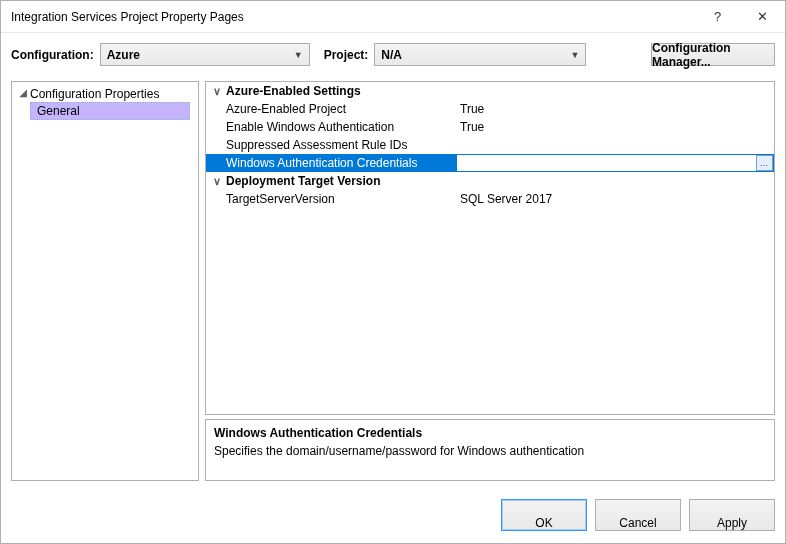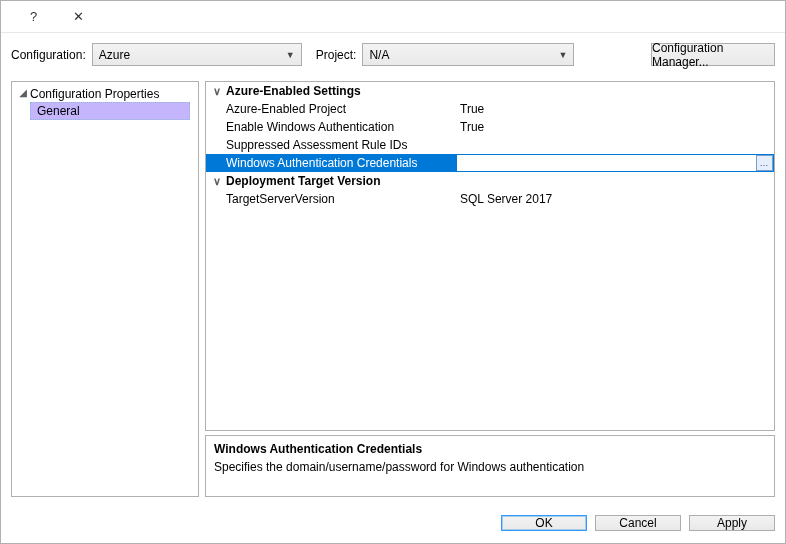--- a/index.html
+++ b/index.html
@@ -31,20 +31,21 @@
     align-items: center;
     justify-content: center;
     font-size: 13px;
     color: #333;
   }
   .config-row {
     display: flex;
     align-items: center;
     padding: 10px 10px 15px 10px;
     gap: 6px;
+    font-weight: bold;
   }
   .config-row label { }
   .dropdown {
     height: 23px;
     border: 1px solid #adadad;
     background: linear-gradient(#f3f3f3,#e9e9e9);
     display: flex;
     align-items: center;
     padding: 0 6px;
     position: relative;
@@ -184,36 +185,37 @@
   }
   .desc-pane .d-title { font-weight:bold; margin-bottom:4px;}
   .footer {
     display:flex;
     justify-content:flex-end;
     gap:8px;
     padding:8px 10px 12px 10px;
   }
   .footer .fbtn {
     width:86px;
-    height:16px;
+    height:32px;
     border:1px solid #adadad;
     background:linear-gradient(#f3f3f3,#e9e9e9);
     display:flex;
     align-items:flex-end;
     justify-content:center;
   }
   .footer .fbtn.default {
     border:1px solid #3399ff;
     box-shadow: inset 0 0 0 1px #a5cde8;
   }
 </style>
 </head>
 <body>
 
 <div class="titlebar">
+  <span class="title">Integration Services Project Property Pages</span>
   <div class="btn">
       <span>?</span>
     </div>
   <div class="btn">
       <span>✕</span>
     </div>
 </div>
 
 <div class="config-row">
   <label>Configuration:</label>

